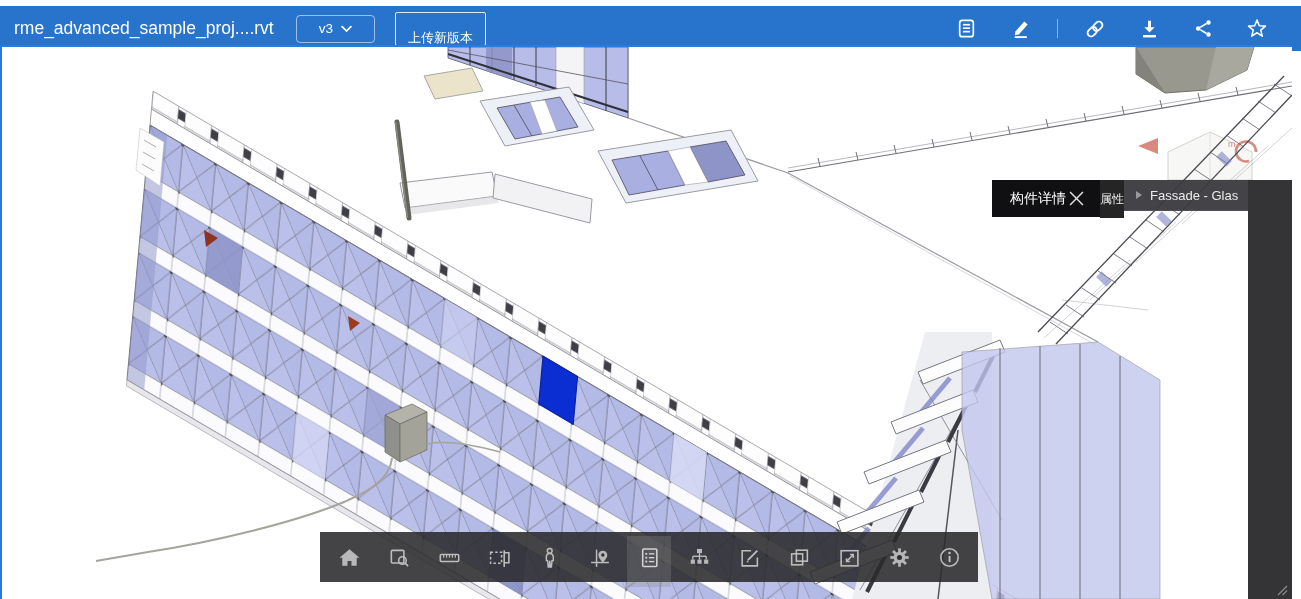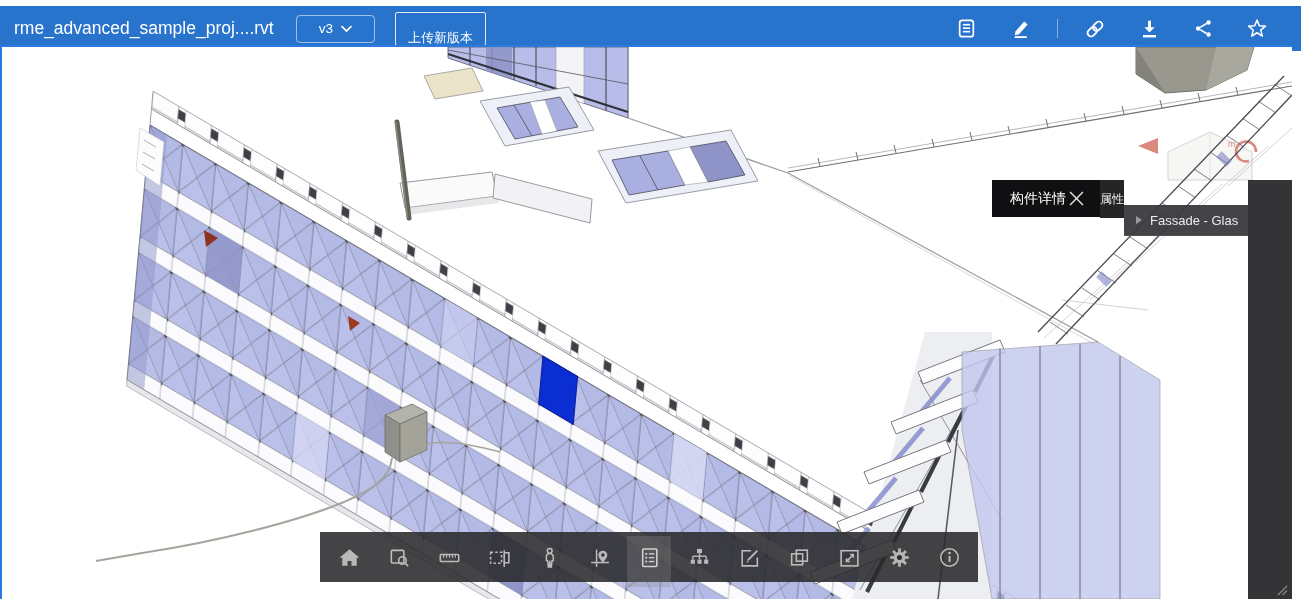--- a/index.html
+++ b/index.html
@@ -59,21 +59,21 @@
   }
   .phead .ptitle{font-size:14px;flex:1;}
   .pclose{width:20px;height:20px;display:flex;align-items:center;justify-content:center;cursor:pointer;background:transparent;border:none;padding:0;}
   .ptabs{height:38px;background:rgba(18,18,20,.92);display:flex;flex:0 0 auto;}
   .ptab{flex:1;display:flex;align-items:center;justify-content:center;font-size:12px;color:#f0f0f0;cursor:pointer;}
   .underline{height:3px;display:flex;flex:0 0 auto;}
   .underline .u-left{flex:1;background:#9b9b9b;}
   .underline .u-right{flex:1;background:#2e7ce4;}
   .prow{
     height:30px;background:rgba(58,58,62,.95);display:flex;align-items:center;
-    padding:0 10px;font-size:13px;color:#ececec;cursor:pointer;border-bottom:1px solid rgba(90,90,94,.6);flex:0 0 auto;margin-top:25px;
+    padding:0 10px;font-size:13px;color:#ececec;cursor:pointer;border-bottom:1px solid rgba(90,90,94,.6);flex:0 0 auto;
   }
   .tri{
     width:0;height:0;border-left:6px solid #9a9a9e;border-top:4.5px solid transparent;
     border-bottom:4.5px solid transparent;margin:0 8px 0 2px;
   }
   .pbody{flex:1;background:rgba(30,30,33,.90);position:relative;}
   .presize{position:absolute;right:4px;bottom:4px;width:13px;height:13px;cursor:nwse-resize;}
 </style>
 </head>
 <body>

